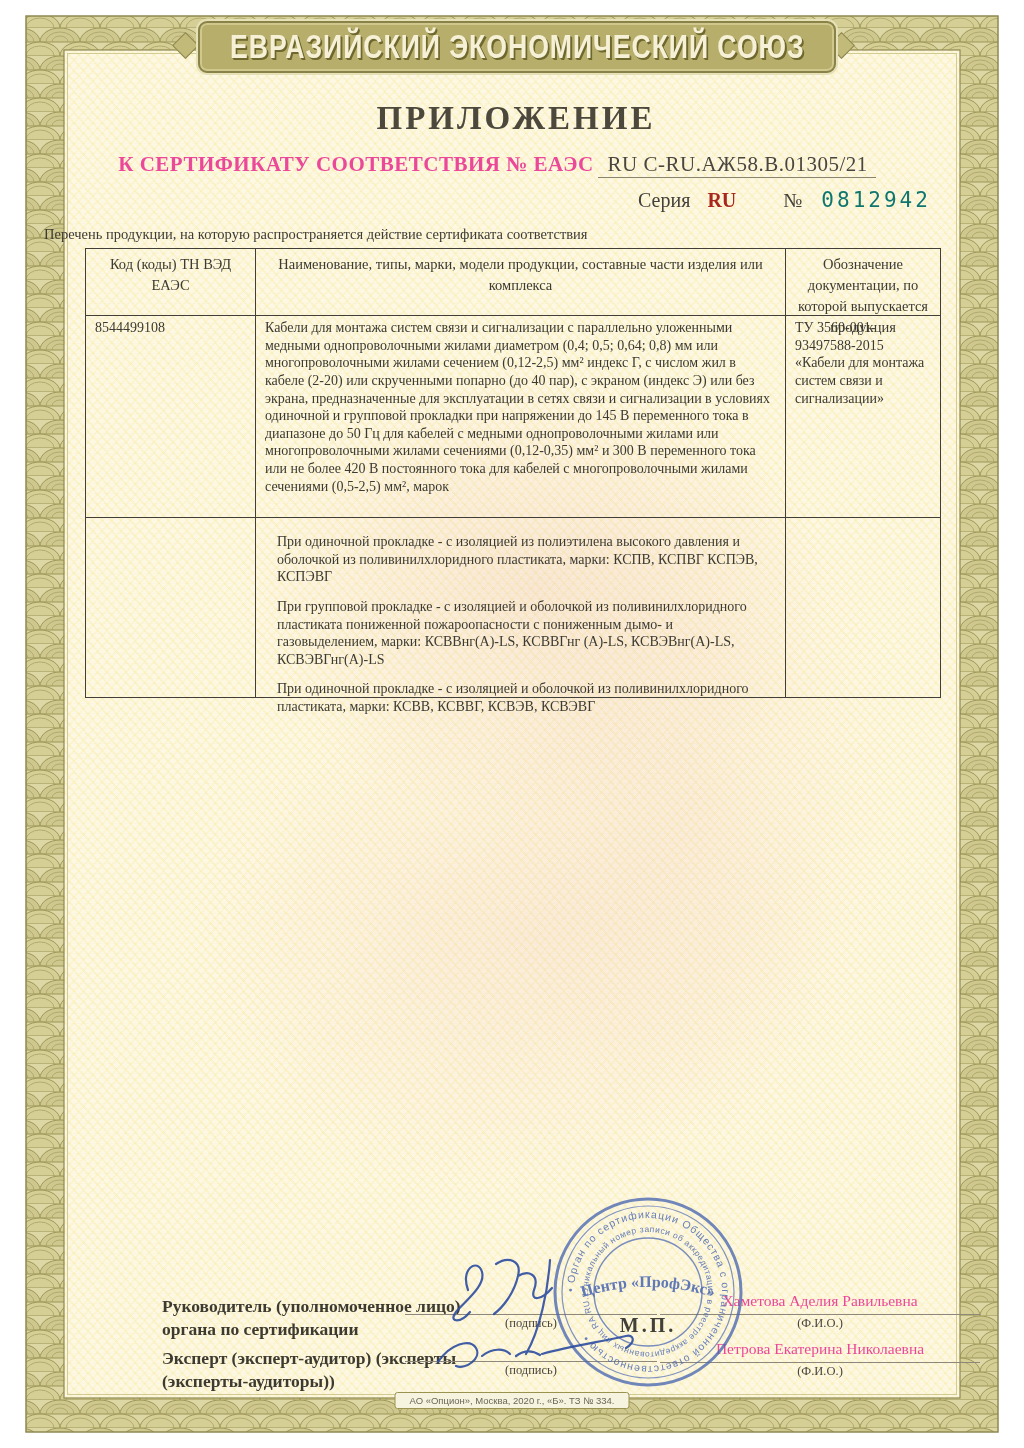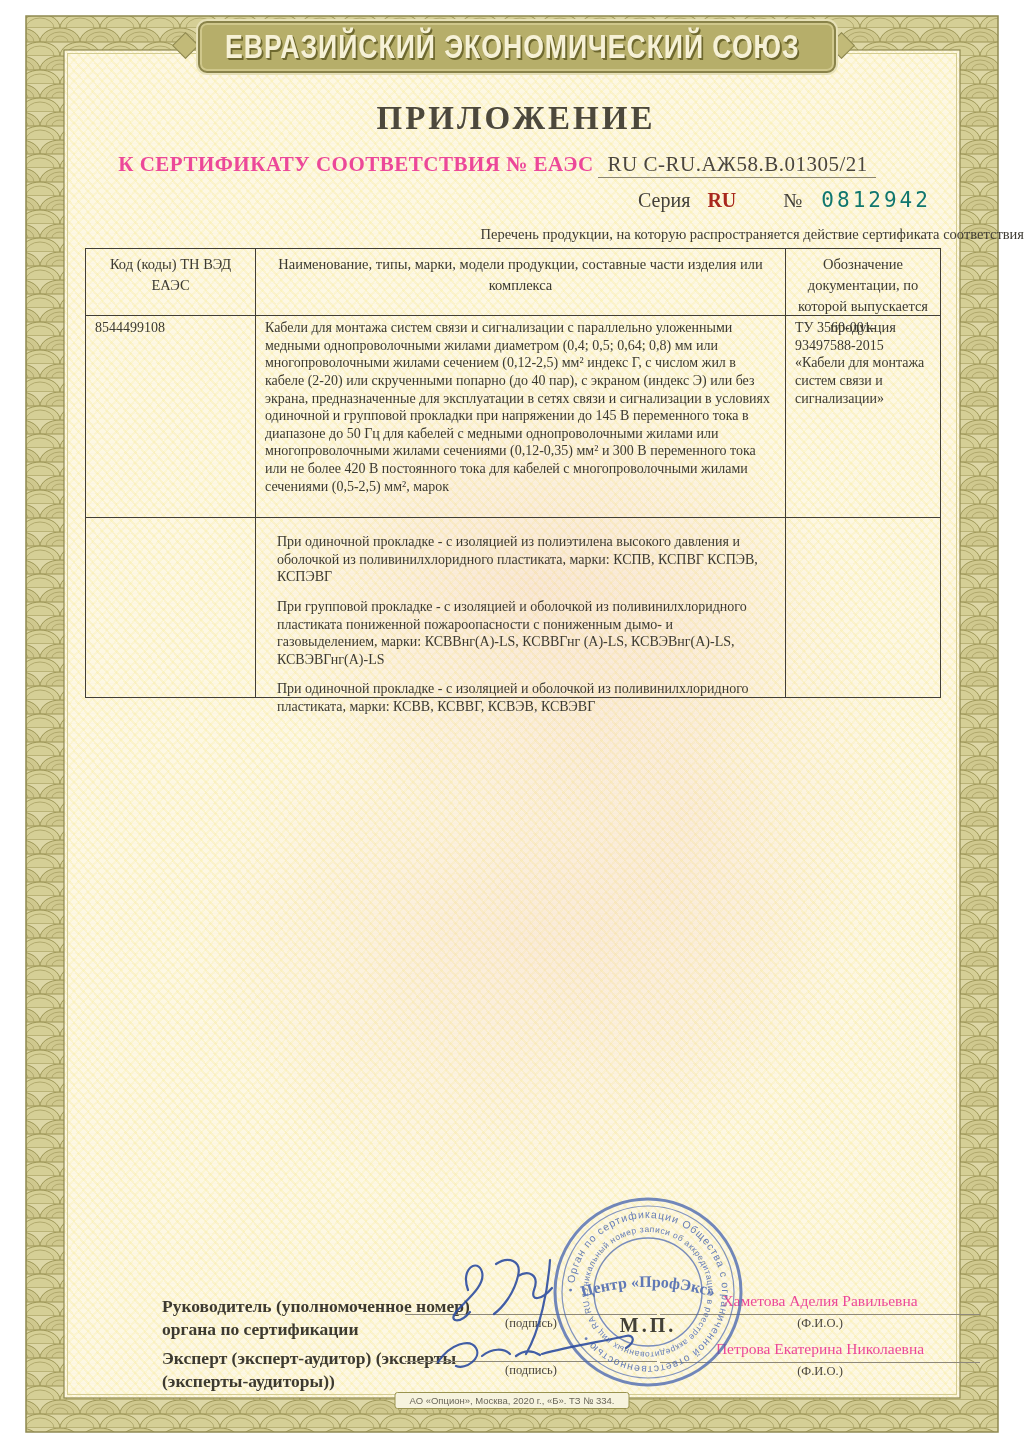--- a/index.html
+++ b/index.html
@@ -27,21 +27,21 @@
     outline-offset:-6px;
   }
 
   
   .banner{
     left:198px;top:21px;width:634px;height:48px;
     background:#b6ae6a;
     border:2px solid #89834a;
     border-radius:9px;
     box-shadow:0 0 0 2px #e7e1b8, inset 0 0 0 2px #cfc78b;
-    display:flex;align-items:center;justify-content:flex-start;
+    display:flex;align-items:center;justify-content:center;
   }
   .banner-text{
     font-family:"Liberation Sans","DejaVu Sans",sans-serif;
     font-weight:800;font-size:29px;letter-spacing:1px;
     color:#f6f1d6;white-space:nowrap;
     transform:scale(0.92,1.12);
     text-shadow:2px 2px 0 #6e682f, 1px 1px 0 #7a7436;
   }
   .banner-diamond{
     width:17px;height:17px;background:#c2ba78;border:1.5px solid #8d8750;
@@ -63,21 +63,21 @@
   }
   .series-row{left:638px;top:188px;white-space:nowrap;font-size:20px;color:#44413a;}
   .series-value{font-weight:bold;margin-left:12px;}
   .number-sign{margin-left:42px;}
   .number-value{
     font-family:"DejaVu Sans Mono","Liberation Mono",monospace;
     font-size:21px;letter-spacing:3px;margin-left:14px;
   }
 
   
-  .tcaption{left:0;right:0;top:226px;text-align:right;font-size:14.5px;color:#3e3b33;}
+  .tcaption{left:0;right:0;top:226px;text-align:left;font-size:14.5px;color:#3e3b33;padding-left:44px;}
   .ptable{
     left:85px;top:248px;width:855px;
     display:grid;grid-template-columns:170px 530px 155px;
     grid-template-rows:67px 202px 180px;
     border-top:1.5px solid #413f37;border-left:1.5px solid #413f37;
     background:transparent;
   }
   .cell{
     border-right:1.5px solid #413f37;border-bottom:1.5px solid #413f37;
     font-size:14px;line-height:1.26;color:#3c3a31;
@@ -163,21 +163,21 @@
 
   <div class="cell body"></div>
   <div class="cell body">
     <p class="para">При одиночной прокладке - с изоляцией из полиэтилена высокого давления и оболочкой из поливинилхлоридного пластиката, марки: КСПВ, КСПВГ КСПЭВ,  КСПЭВГ</p>
     <p class="para">При групповой прокладке - с изоляцией и оболочкой из поливинилхлоридного пластиката пониженной пожароопасности с пониженным дымо- и газовыделением, марки:  КСВВнг(А)-LS, КСВВГнг (А)-LS, КСВЭВнг(А)-LS,  КСВЭВГнг(А)-LS</p>
     <p class="para">При одиночной прокладке - с изоляцией и оболочкой из поливинилхлоридного пластиката, марки: КСВВ, КСВВГ, КСВЭВ, КСВЭВГ</p>
   </div>
   <div class="cell body"></div>
 </div>
 
-<div class="abs role" style="left:162px;top:1295px">Руководитель (уполномоченное номер) органа по сертификации</div>
+<div class="abs role" style="left:162px;top:1295px">Руководитель (уполномоченное лицо) органа по сертификации</div>
 <div class="abs" style="left:405px;top:1296px;width:252px">
   <div class="sigline"></div>
   <div class="sigcap">(подпись)</div>
 </div>
 <div class="abs" style="left:660px;top:1292px;width:320px">
   <div class="fioname">Хаметова Аделия Равильевна</div>
   <div class="sigline" style="height:4px"></div>
   <div class="sigcap">(Ф.И.О.)</div>
 </div>
 

